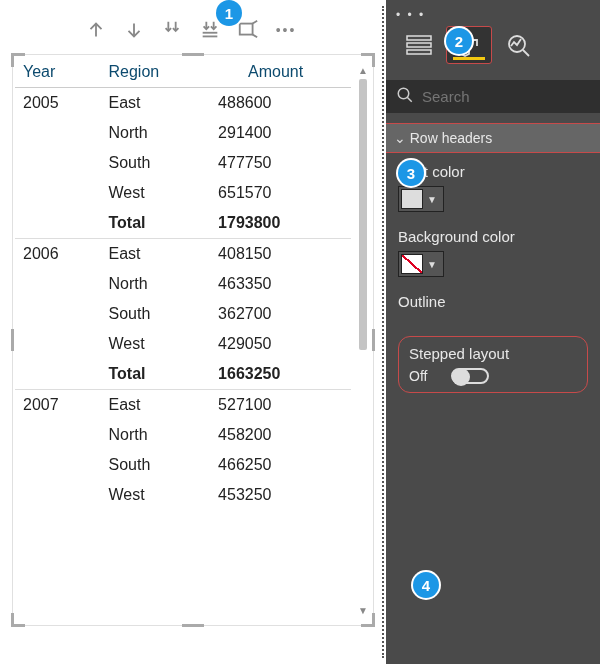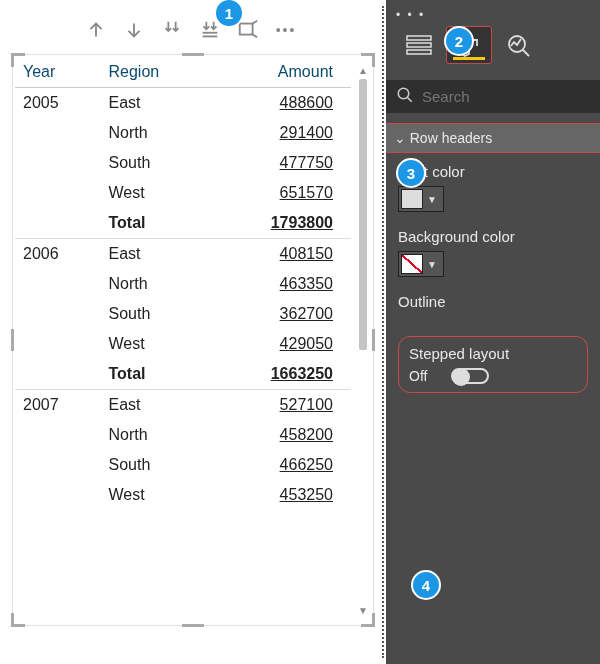--- a/index.html
+++ b/index.html
@@ -70,21 +70,21 @@
     font-size: 16px;
     color:#222;
     margin-left:2px;
   }
   table.matrix th, table.matrix td {
     text-align:left;
     padding: 6px 10px 6px 8px;
     font-weight: normal;
   }
   table.matrix th { border-bottom: 1px solid #ccc; color:#0c4a6e; }
-  table.matrix td.amount { text-align:right; padding-right:18px;text-decoration:underline;}
+  table.matrix td.amount { text-align:left; padding-right:18px;}
   table.matrix td.year { vertical-align:top; }
   table.matrix tr.sep td { border-top:1px solid #ddd; }
   table.matrix tr.total td { font-weight:bold; }
   
   .vscroll {
     position:absolute; right:3px; top:6px; bottom:6px; width:14px;
   }
   .vscroll .arrow { height:14px; display:flex; align-items:center; justify-content:center; color:#888; font-size:10px;}
   .vscroll .track { position:absolute; top:16px; bottom:16px; left:3px; right:3px;}
   .vscroll .thumb { position:absolute; left:0; right:0; top:0; height:52%; background:#c4c4c4; border-radius:2px;}
@@ -213,21 +213,21 @@
       <span class="edge top"></span>
         <span class="edge bottom"></span>
         <span class="edge left"></span>
         <span class="edge right"></span>
       <div class="table-wrap">
         <table class="matrix">
           <thead>
               <tr>
             <th>Year</th>
             <th>Region</th>
-            <th style="text-align:right;padding-right:18px;">Amount</th>
+            <th style="text-align:center;padding-right:18px;">Amount</th>
           </tr>
             </thead>
           <tbody id="matrix-body">
               <tr class="sep">
                 <td class="year">2005</td>
                 <td>East</td>
                 <td class="amount">488600</td>
               </tr>
               <tr>
                 <td class="year"></td>

